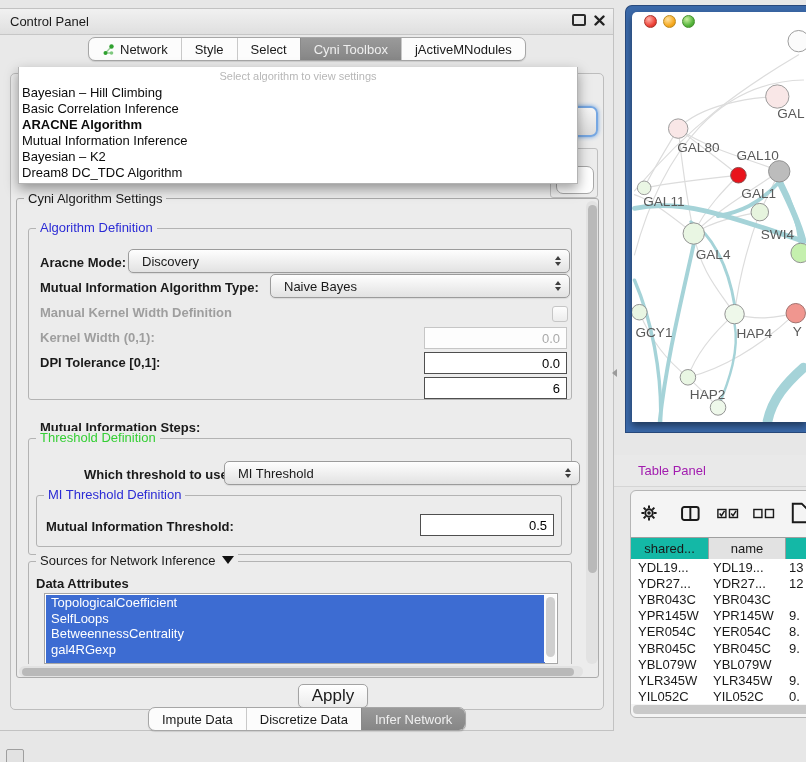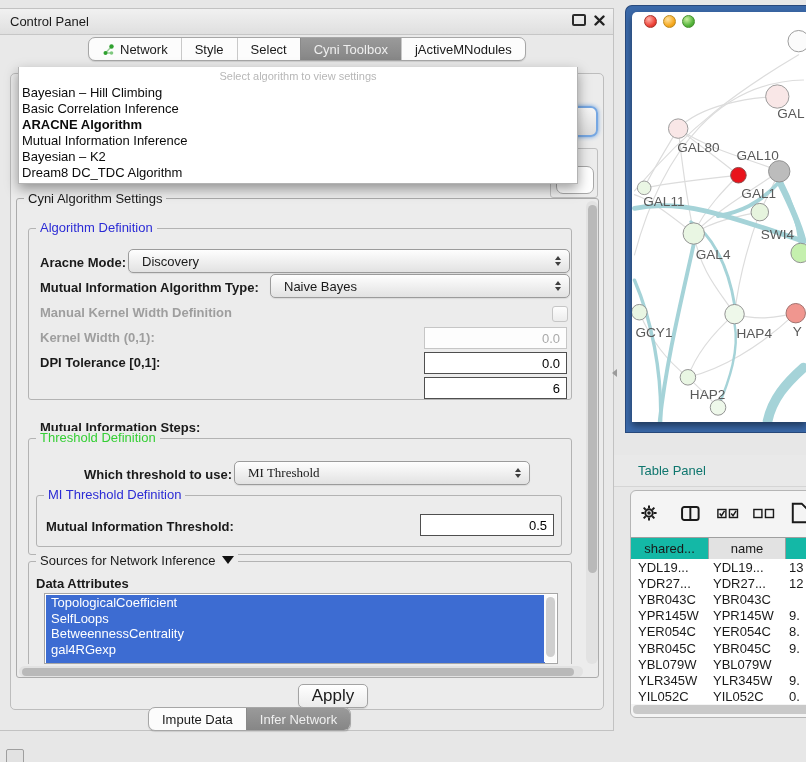--- a/index.html
+++ b/index.html
@@ -83,21 +83,21 @@
   .net-frame{position:absolute;left:625px;top:5px;width:181px;height:428px;background:#3a68a8;
       border:1px solid #28497c;border-right:none;border-top-left-radius:7px;box-sizing:border-box;}
   .net-inner{position:absolute;left:632px;top:12px;width:174px;height:410px;background:#fff;
       border-top-left-radius:5px;box-shadow:0 4px 7px rgba(0,0,0,.45);overflow:hidden;}
   .mac{position:absolute;width:11px;height:11px;border-radius:50%;}
   .mac.red{background:radial-gradient(circle at 35% 30%,#ffb3aa,#ee4338 62%,#b5281f);border:1px solid #a8342b;}
   .mac.yel{background:radial-gradient(circle at 35% 30%,#ffe2a0,#f6a81f 62%,#cf8a12);border:1px solid #bd8a1e;}
   .mac.grn{background:radial-gradient(circle at 35% 30%,#c9f0a0,#54b43b 62%,#3c8f28);border:1px solid #46902f;}
   
   .tp-bar{position:absolute;left:614px;top:455px;width:192px;height:31px;background:#e9e9e9;
-      border-bottom:1px solid #d5d5d5;display:flex;align-items:center;font-size:13px;color:#0f766e;}
+      border-bottom:1px solid #d5d5d5;display:flex;align-items:center;font-size:13px;color:#a21caf;}
   .tp{position:absolute;left:630px;top:490px;width:180px;height:228px;background:#f4f4f4;
       border:1px solid #b5b5b5;border-radius:6px 0 0 6px;box-sizing:border-box;overflow:hidden;}
   .tp-toolbar{position:absolute;left:0;top:0;width:100%;height:44px;display:flex;align-items:center;}
   .tp-head{position:absolute;left:0;top:46px;width:100%;height:21px;display:flex;
       border-top:1px solid #9f9f9f;border-bottom:1px solid #9f9f9f;font-size:13px;}
   .tp-hc{display:flex;align-items:center;justify-content:center;border-right:1px solid #9f9f9f;
       box-sizing:border-box;background:#e2e2e2;height:100%;}
   .tp-hc.sel{background:#14b8a6;}
   .tp-rows{position:absolute;left:0;top:68px;width:100%;height:145px;background:#fff;overflow:hidden;}
   .tp-row{display:flex;height:16.2px;font-size:13px;align-items:center;}
@@ -203,21 +203,21 @@
       <input class="field en" style="left: 406px; top: 152px; width: 143px;" readonly="" value="0.0">
 
       <span class="lb" style="left:22px;top:180px;margin-top:40px;">Mutual Information Steps:</span>
       <input class="field en" style="left: 406px; top: 177px; width: 143px;" readonly="" value="6">
 
 
       <div class="group" style="left:10px;top:238px;width:544px;height:117px;"></div>
       <span class="legend" style="left:18px;top:231px;color:#35cf35;">Threshold Definition</span>
 
       <span class="lb" style="left:66px;top:267px;">Which threshold to use:</span>
-      <div class="combo" style="left:216px;top:261px;width:296px;font-family:Liberation Serif, serif;">
+      <div class="combo" style="left:206px;top:261px;width:356px;">
         <span>MI Threshold</span>
         <span class="stepper">
             <i class="up"></i>
             <i class="dn"></i>
           </span>
       </div>
 
       <div class="group" style="left:18px;top:295px;width:526px;height:52px;"></div>
       <span class="legend" style="left:26px;top:288px;color:#2b2bd5;">MI Threshold Definition</span>
 
@@ -248,20 +248,23 @@
       </div>
     <div class="sb-h">
         <i></i>
       </div>
 
     <div class="apply">Apply</div>
 
     <div class="seg" style="left:148px;top:698px;" id="bottomTabs">
         <div class="seg-item">
           <span>Impute Data</span>
+        </div>
+        <div class="seg-item">
+          <span>Discretize Data</span>
         </div>
         <div class="seg-item sel">
           <span>Infer Network</span>
         </div>
       </div>
   </div>
 
   <div class="divider-mark"></div>
 
   <div class="net-frame"></div>

